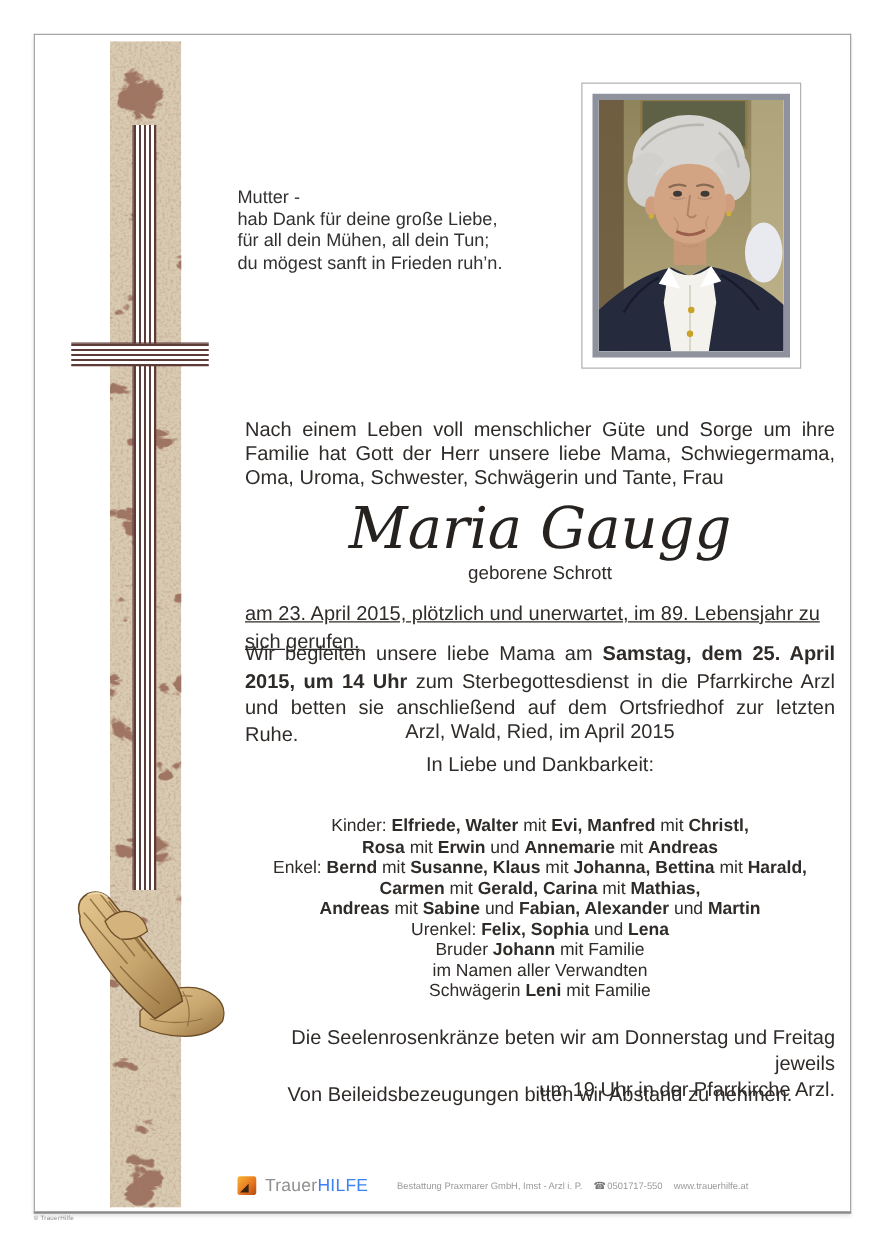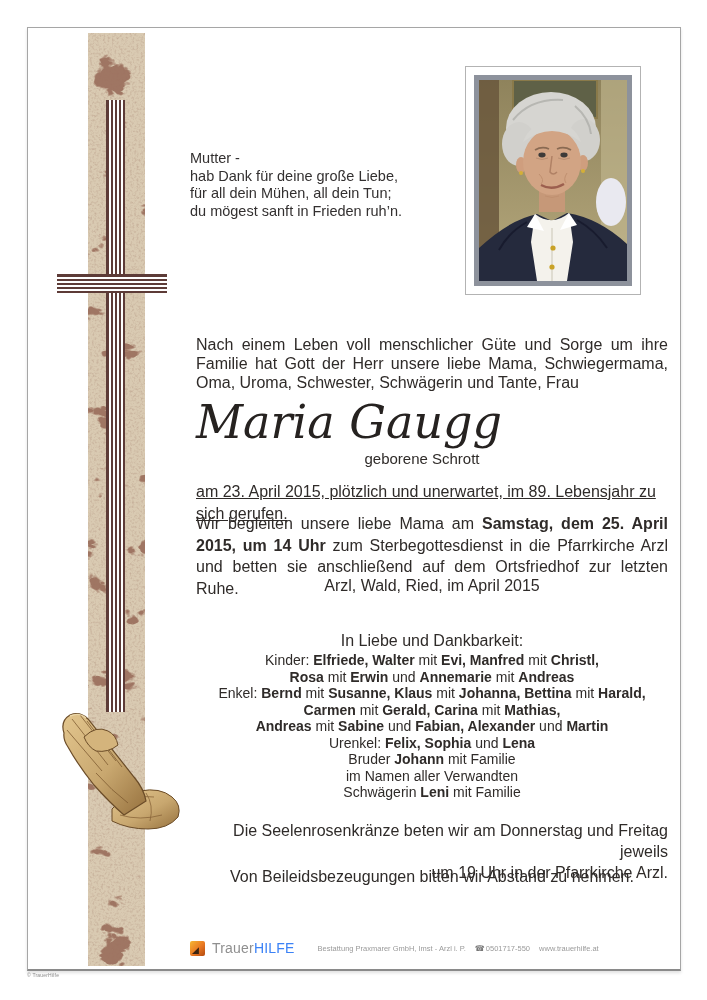--- a/index.html
+++ b/index.html
@@ -15,27 +15,27 @@
            background:repeating-linear-gradient(180deg,#5d3b37 0 2px,#ffffff 2px 4px);
            border-top:1px solid #5d3b37;border-bottom:1px solid #5d3b37;}
   .hands{position:absolute;left:50px;top:702px;width:135px;height:134px;z-index:5;}
   .photo-frame{position:absolute;left:465px;top:66px;width:176px;height:229px;z-index:6;
                background:#ffffff;border:1px solid #b3b3b3;padding:8px;box-sizing:border-box;}
   .photo-inner{width:100%;height:100%;border:5px solid #8d929c;box-sizing:border-box;overflow:hidden;}
   .photo-inner svg{display:block;width:100%;height:100%;}
   .txt{position:absolute;z-index:6;}
   .poem{left:190px;top:150px;width:280px;text-align:left;font-size:14.5px;line-height:17.5px;color:#333030;}
   .intro{left:196px;top:335px;width:472px;text-align:justify;font-size:16px;line-height:19px;}
-  .name{left:196px;top:396px;width:472px;text-align:left;
+  .name{left:196px;top:396px;width:472px;text-align:center;
         font-family:"DejaVu Serif",serif;font-style:italic;font-weight:400;font-size:46px;line-height:52px;color:#262220;}
-  .maiden{left:186px;top:450px;width:472px;text-align:center;font-size:15px;}
+  .maiden{left:196px;top:450px;width:472px;text-align:center;font-size:15px;}
   .deathline{left:196px;top:481px;width:472px;font-size:16px;line-height:21.5px;text-decoration:underline;}
   .funeral{left:196px;top:513px;width:472px;text-align:justify;font-size:16px;line-height:21.5px;}
   .place{left:196px;top:577px;width:472px;text-align:center;font-size:16px;}
-  .gratitude{left:196px;top:632px;width:472px;text-align:center;font-size:16px;}
+  .gratitude{left:196px;top:604px;width:472px;text-align:center;font-size:16px;}
   .family{left:186px;top:652px;width:492px;display:flex;flex-direction:column;align-items:center;
           font-size:14px;line-height:16.5px;}
   .fline{white-space:nowrap;}
   .rosary{left:196px;top:820px;width:472px;text-align:right;font-size:16px;line-height:21px;}
   .condolence{left:196px;top:832px;width:472px;text-align:center;font-size:16px;margin-top:36px;}
   .b{font-weight:bold;}
   .footer{position:absolute;left:190px;top:938px;height:20px;display:flex;align-items:center;gap:7px;z-index:6;}
   .logo-box{width:15px;height:15px;border-radius:2px;background:linear-gradient(135deg,#f7b733 0%,#e87722 55%,#b34a10 100%);
             position:relative;flex:0 0 auto;}
   .logo-box span{position:absolute;left:2px;bottom:1px;font-size:9px;color:#3a2410;line-height:9px;}

